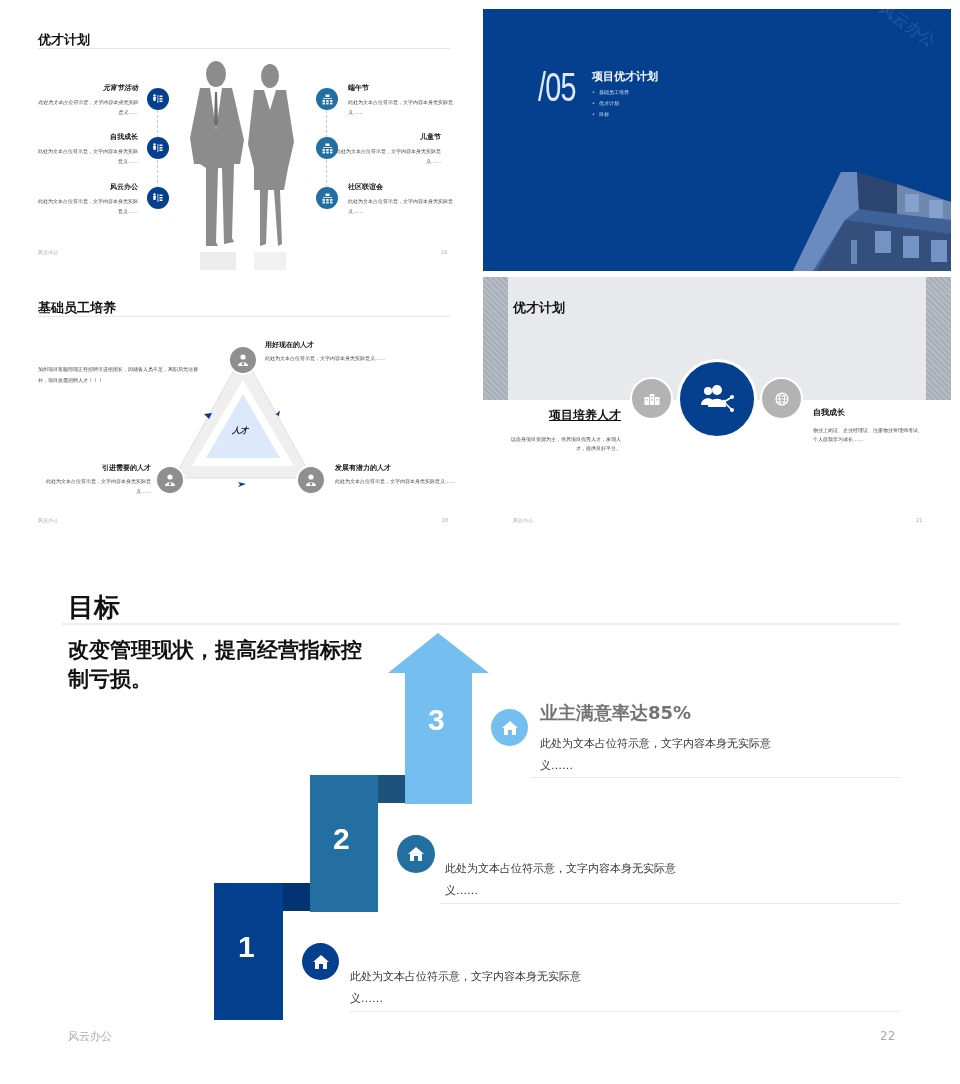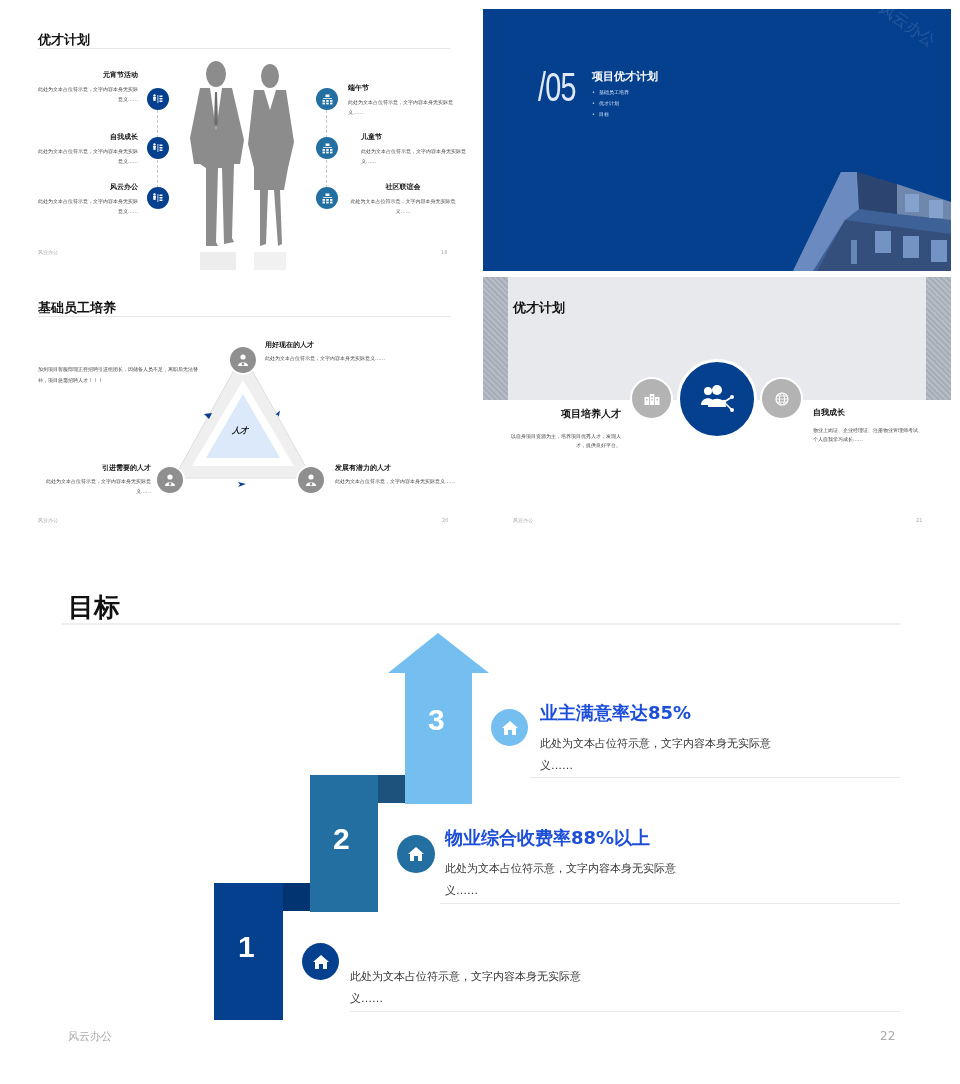--- a/index.html
+++ b/index.html
@@ -41,35 +41,35 @@
   #s4 { left: 483px; top: 277px; width: 468px; height: 253px; }
   #s4 .band { left: 0; top: 0; width: 468px; height: 123px; background: #e8e9ec; }
   #s4 .side-l { left: 0; top: 0; width: 25px; height: 123px; background: repeating-linear-gradient(45deg, #a7aeb8 0 2px, #b6bcc5 2px 4px); }
   #s4 .side-r { right: 0; top: 0; width: 25px; height: 123px; background: repeating-linear-gradient(45deg, #a7aeb8 0 2px, #b6bcc5 2px 4px); }
   #s4 .s-title { left: 30px; top: 22px; font-size: 13px; }
 
   
   #s5 { left: 0; top: 560px; width: 960px; height: 524px; }
   #s5 .s-title { left: 68px; top: 30px; font-size: 26px; }
   #s5 .subtitle { left: 68px; top: 76px; font-size: 21px; line-height: 29px; font-weight: bold; color: #111; width: 300px; }
-  .goal-title { position: absolute; font-size: 18px; font-weight: bold; color: #1d4ed8; }
+  .goal-title { position: absolute; font-size: 18px; font-weight: bold; color: #737373; }
   .goal-desc { position: absolute; font-size: 11px; line-height: 22px; color: #333; width: 240px; }
   .goal-rule { position: absolute; height: 1px; background: #e9e9e9; }
   .step-num { position: absolute; font-size: 30px; font-weight: bold; color: #fff; font-family: "Liberation Sans", sans-serif; }
   #s5 .foot-brand { left: 68px; top: 469px; font-size: 11px; color: #aaa; }
   #s5 .foot-page { left: 880px; top: 469px; font-size: 12px; color: #aaa; }
 </style>
 </head>
 <body>
 
 <div class="slide" id="s1">
   <div class="s-title">优才计划</div>
   <div class="title-rule" style="left:38px; top:48px; width:412px;"></div>
 
-  <div class="act-left" style="left:38px; top:70px;">
+  <div class="act-left" style="left:38px; top:83px;font-style:italic;">
     <div class="act-name">元宵节活动</div>
     <div class="act-desc">此处为文本占位符示意，文字内容本身无实际意义……</div>
   </div>
   <div class="act-left" style="left:38px; top:132px;">
     <div class="act-name">自我成长</div>
     <div class="act-desc">此处为文本占位符示意，文字内容本身无实际意义……</div>
   </div>
   <div class="act-left" style="left:38px; top:182px;">
     <div class="act-name">风云办公</div>
     <div class="act-desc">此处为文本占位符示意，文字内容本身无实际意义……</div>
@@ -157,25 +157,25 @@
         <rect x="0.5" y="8.6" width="2.5" height="1.8" fill="#fff"></rect>
         <rect x="4.2" y="8.6" width="2.5" height="1.8" fill="#fff"></rect>
         <rect x="8" y="8.6" width="2.5" height="1.8" fill="#fff"></rect>
       </svg>
   </div>
 
   <div class="act-right" style="left:348px; top:83px;">
     <div class="act-name">端午节</div>
     <div class="act-desc">此处为文本占位符示意，文字内容本身无实际意义……</div>
   </div>
-  <div class="act-right" style="left:361px; top:132px;">
+  <div class="act-right" style="left:331px; top:132px;text-align:right;">
     <div class="act-name">儿童节</div>
     <div class="act-desc">此处为文本占位符示意，文字内容本身无实际意义……</div>
   </div>
-  <div class="act-right" style="left:348px; top:182px;text-align:center;">
+  <div class="act-right" style="left:348px; top:182px;">
     <div class="act-name">社区联谊会</div>
     <div class="act-desc">此处为文本占位符示意，文字内容本身无实际意义……</div>
   </div>
 
   <div class="footer-brand" style="left:38px; top:249px;">风云办公</div>
   <div class="footer-page" style="left:441px; top:249px;">18</div>
 </div>
 
 <div class="slide" id="s2">
   <div class="abs wm">风云办公</div>
@@ -287,35 +287,36 @@
   </div>
   <div class="circ" style="left:277px; top:100px; width:43px; height:43px; background:#b3b3b3; border:2px solid #fff;">
     <svg width="14" height="14" viewBox="0 0 14 14">
         <circle cx="7" cy="7" r="6" fill="none" stroke="#fff" stroke-width="1.2"></circle>
         <ellipse cx="7" cy="7" rx="2.6" ry="6" fill="none" stroke="#fff" stroke-width="1"></ellipse>
         <path d="M1 7 H13 M2 4 H12 M2 10 H12" stroke="#fff" stroke-width="0.9"></path>
       </svg>
   </div>
 
   <div class="abs" style="left:25px; top:130px; width:113px; text-align:right;">
-    <div style="font-size:10px; font-weight:bold; margin-bottom:11px;">项目培养人才</div>
+    <div style="font-size:12px; font-weight:bold; margin-bottom:11px;text-decoration:underline;">项目培养人才</div>
     <div style="font-size:5px; line-height:9px; color:#444;">以自身项目资源为主，培养项目优秀人才，发现人才，提供良好平台。</div>
   </div>
   <div class="abs" style="left:330px; top:130px; width:112px;">
     <div style="font-size:8px; font-weight:bold; margin-bottom:8px;">自我成长</div>
     <div style="font-size:5px; line-height:9px; color:#444;">物业上岗证、企业经理证、注册物业管理师考试、个人自我学习成长……</div>
   </div>
 
   <div class="footer-brand" style="left:30px; top:240px;">风云办公</div>
   <div class="footer-page" style="left:433px; top:240px;">21</div>
 </div>
 
 <div class="slide" id="s5">
   <div class="s-title">目标</div>
   <div class="title-rule" style="left:62px; top:63px; width:838px; height:2px; background:#eeeeee;"></div>
+  <div class="abs subtitle">改变管理现状，提高经营指标控制亏损。</div>
 
   <div class="abs" style="left:214px; top:323px; width:69px; height:137px; background:#05408f;"></div>
   <div class="abs" style="left:283px; top:323px; width:27px; height:28px; background:#033472;"></div>
   <div class="abs" style="left:310px; top:215px; width:68px; height:137px; background:#236fa1;"></div>
   <div class="abs" style="left:378px; top:215px; width:27px; height:28px; background:#1d527c;"></div>
   <svg class="abs" style="left:388px; top:73px;" width="101" height="171" viewBox="0 0 101 171">
     <polygon points="50,0 101,40 84,40 84,171 17,171 17,40 0,40" fill="#74bff0"></polygon>
   </svg>
 
   <div class="step-num" style="left:238px; top:370px;">1</div>
@@ -331,21 +332,20 @@
   <div class="goal-title" style="left:540px; top:141px;">业主满意率达85%</div>
   <div class="goal-desc" style="left:540px; top:173px;">此处为文本占位符示意，文字内容本身无实际意义……</div>
   <div class="goal-rule" style="left:530px; top:217px; width:370px;"></div>
 
   <div class="circ" style="left:397px; top:275px; width:38px; height:38px; background:#236fa1;">
     <svg width="18" height="16" viewBox="0 0 18 16">
         <path d="M9 1 L17 8 L15 8 L15 15 L3 15 L3 8 L1 8 Z" fill="#fff"></path>
         <rect x="7" y="10" width="4" height="5" fill="#236fa1"></rect>
       </svg>
   </div>
-  <div class="goal-title" style="left:445px; top:266px;">物业综合收费率88%以上</div>
   <div class="goal-desc" style="left:445px; top:298px;">此处为文本占位符示意，文字内容本身无实际意义……</div>
   <div class="goal-rule" style="left:440px; top:343px; width:460px;"></div>
 
   <div class="circ" style="left:302px; top:383px; width:37px; height:37px; background:#05408f;">
     <svg width="18" height="16" viewBox="0 0 18 16">
         <path d="M9 1 L17 8 L15 8 L15 15 L3 15 L3 8 L1 8 Z" fill="#fff"></path>
         <rect x="7" y="10" width="4" height="5" fill="#05408f"></rect>
       </svg>
   </div>
   <div class="goal-desc" style="left:350px; top:406px;">此处为文本占位符示意，文字内容本身无实际意义……</div>

